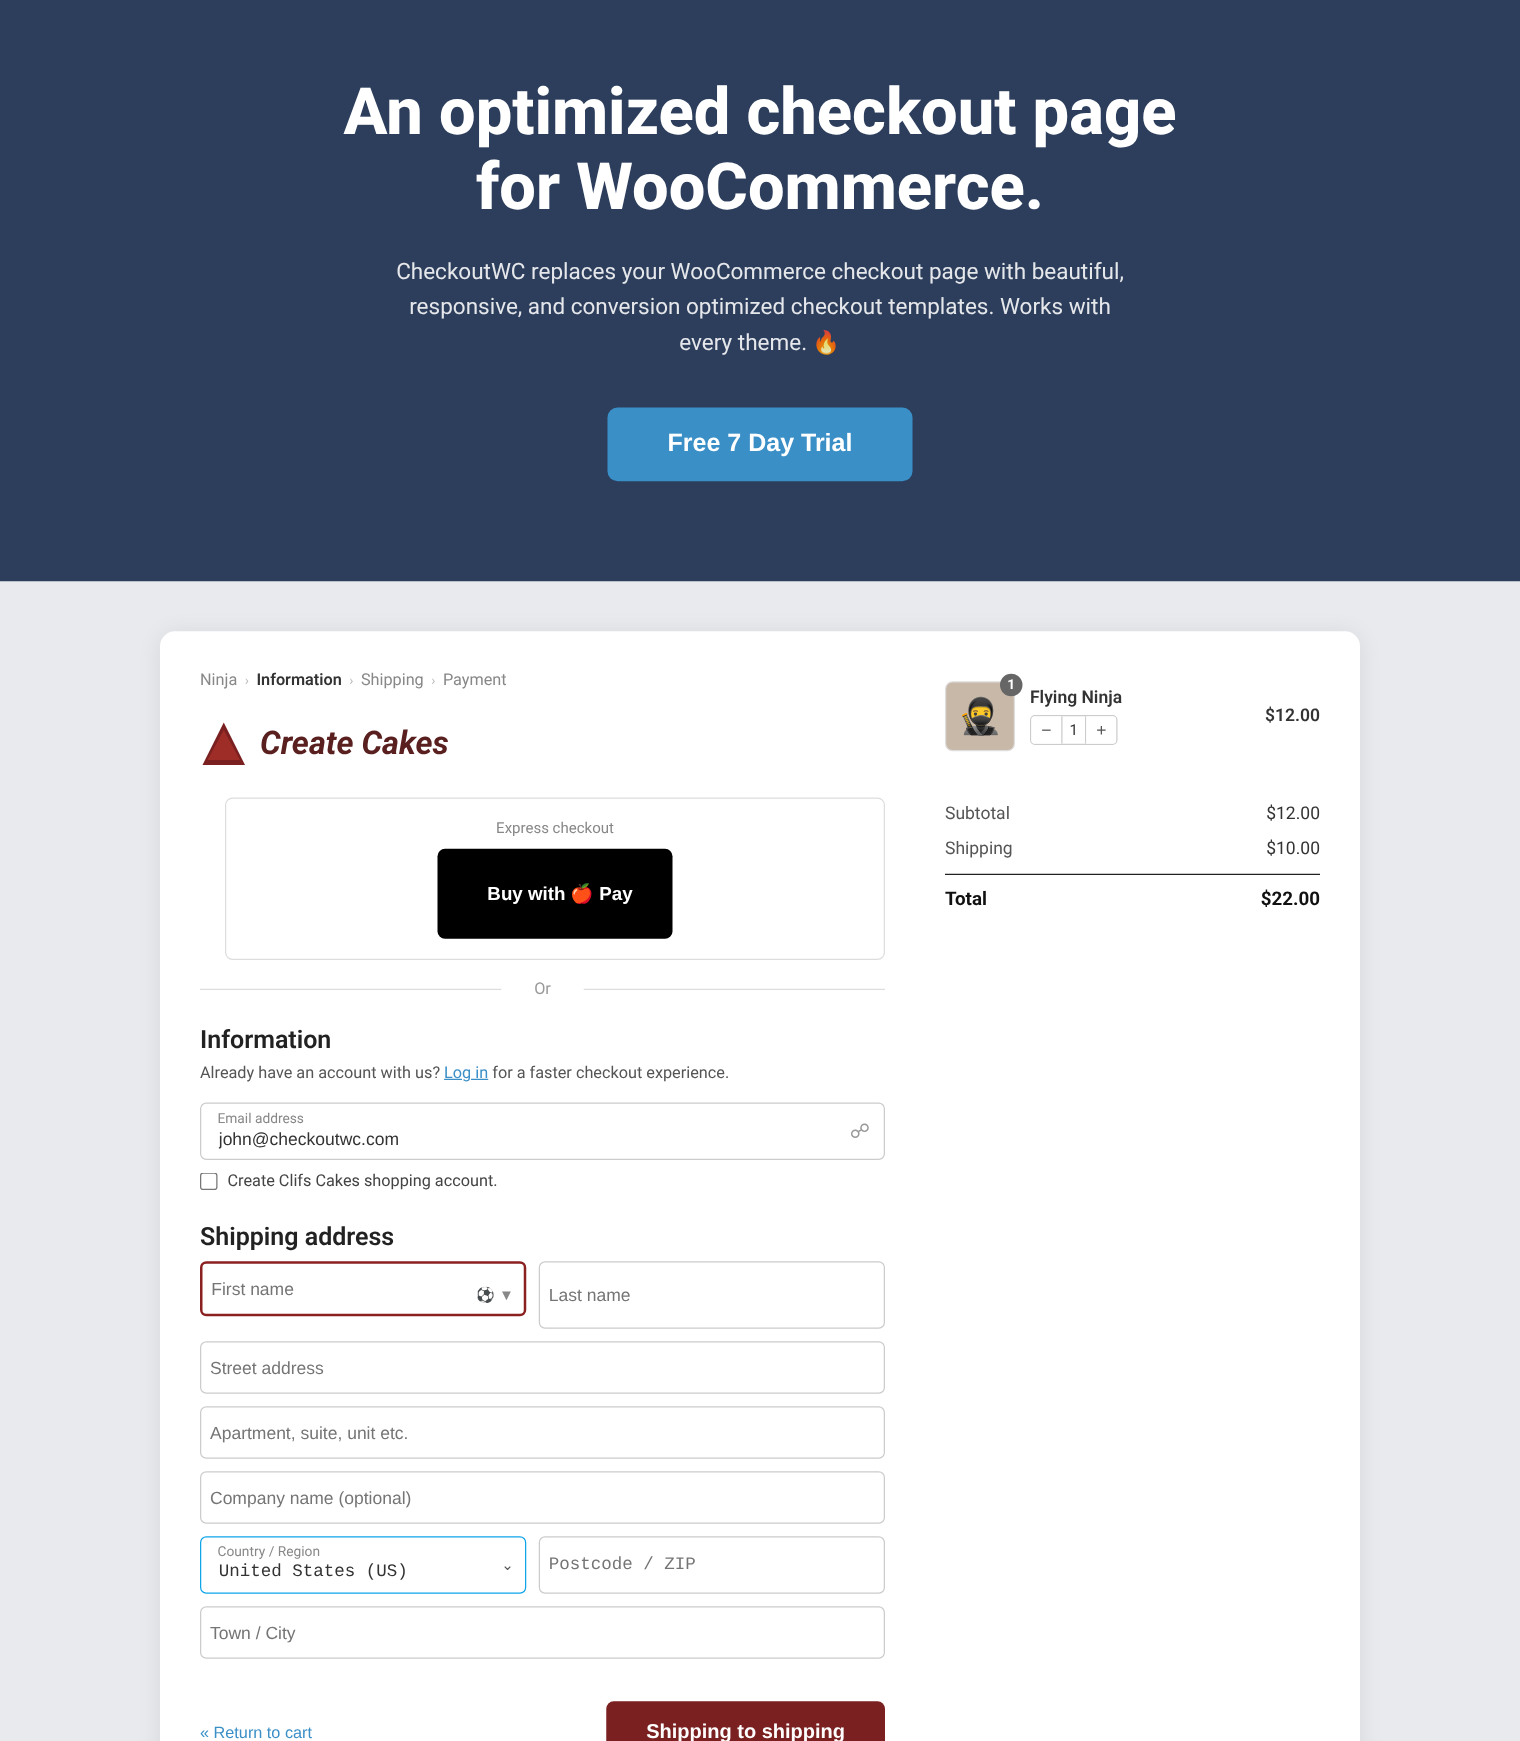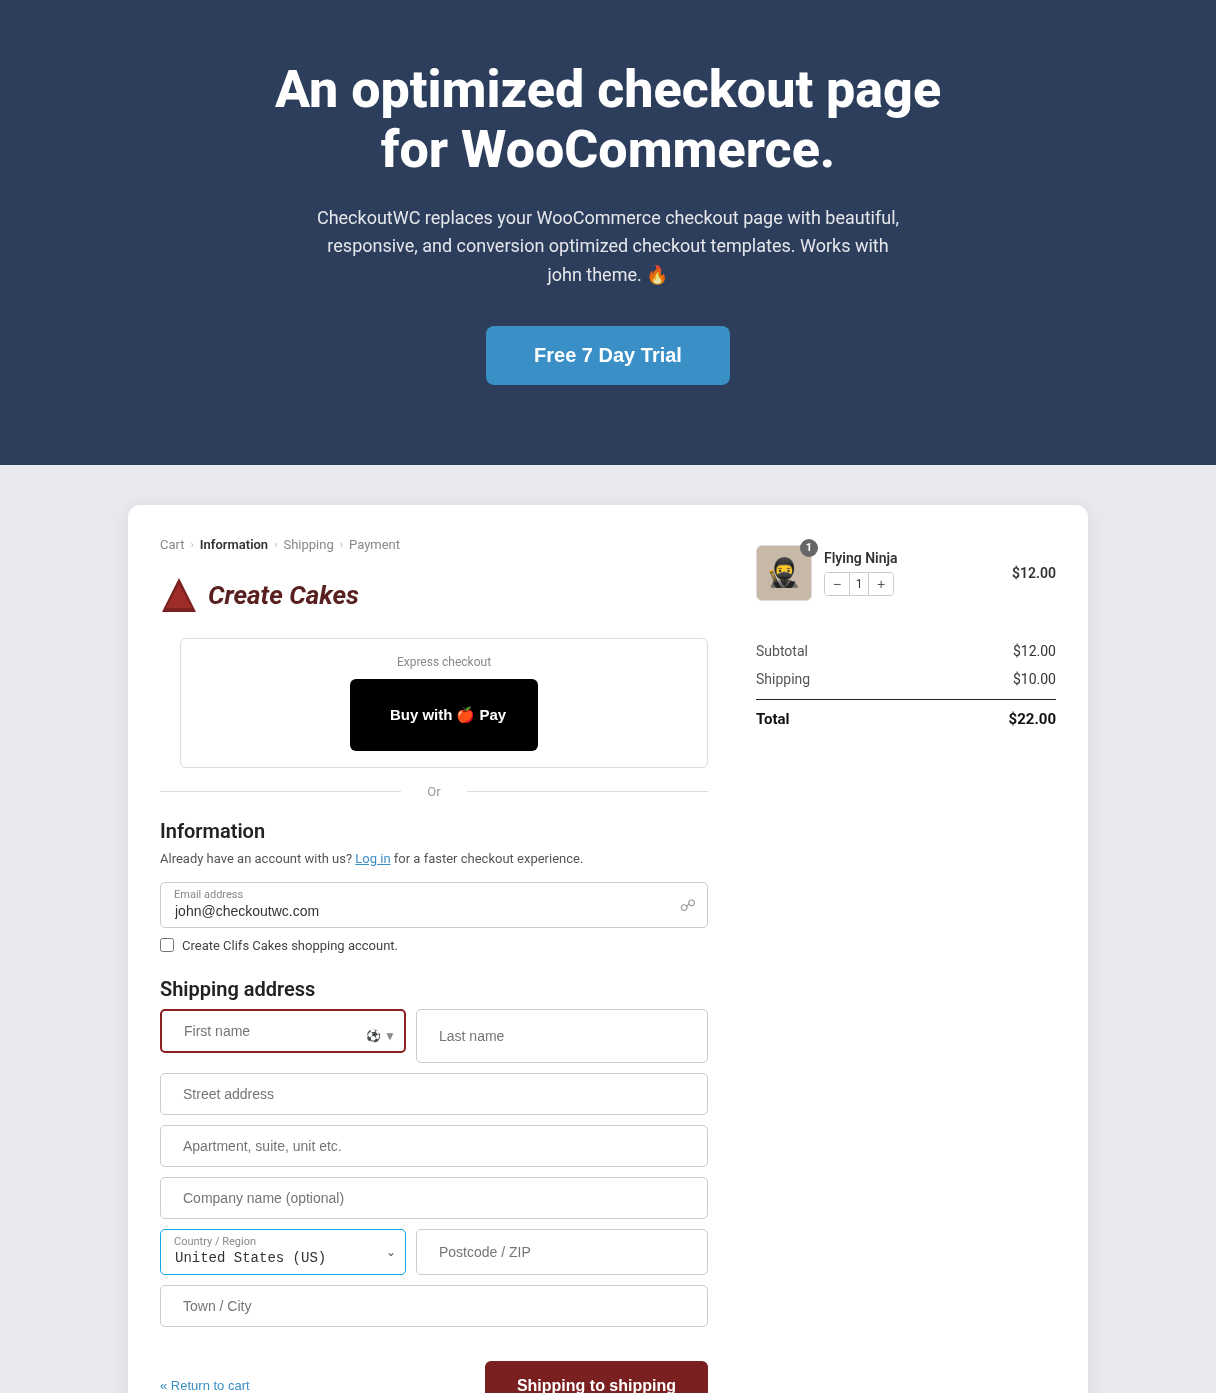--- a/index.html
+++ b/index.html
@@ -160,21 +160,21 @@
       color: #555;
       margin-bottom: 16px;
     }
     .section-subtitle a { color: #3a8fc7; }
 
     
     .form-field {
       width: 100%;
       border: 1px solid #ccc;
       border-radius: 5px;
-      padding: 12px 22px;
+      padding: 12px 7px;
       font-size: 14px;
       color: #333;
       background: white;
       margin-bottom: 10px;
       outline: none;
     }
     .form-field.focused {
       border-color: #8b2020;
       border-width: 2px;
     }
@@ -454,32 +454,32 @@
     .totals-label { color: #555; }
     .totals-value { color: #333; }
     .totals-row.total .totals-label,
     .totals-row.total .totals-value { color: #111; }
   </style>
 </head>
 <body>
 
 <div class="hero">
   <h1 class="hero-title">An optimized checkout page for WooCommerce.</h1>
-  <p class="hero-subtitle">CheckoutWC replaces your WooCommerce checkout page with beautiful, responsive, and conversion optimized checkout templates. Works with john theme. 🔥</p>
+  <p class="hero-subtitle">CheckoutWC replaces your WooCommerce checkout page with beautiful, responsive, and conversion optimized checkout templates. Works with every theme. 🔥</p>
   <button class="hero-btn">Free 7 Day Trial</button>
 </div>
 
 <div class="checkout-wrapper">
   <div class="checkout-card">
 
     <div class="left-col">
 
       
       <nav class="breadcrumb">
-        <span class="breadcrumb-item">Cart</span>
+        <span class="breadcrumb-item">Ninja</span>
         <span class="breadcrumb-sep">›</span>
         <span class="breadcrumb-item active">Information</span>
         <span class="breadcrumb-sep">›</span>
         <span class="breadcrumb-item">Shipping</span>
         <span class="breadcrumb-sep">›</span>
         <span class="breadcrumb-item">Payment</span>
       </nav>
 
       
       <div class="logo-area">
@@ -538,21 +538,21 @@
       <input type="text" class="form-field" placeholder="Company name (optional)" style="">
 
       <div class="row-2">
         <div class="country-wrap">
           <span class="country-label">Country / Region</span>
           <select class="country-field">
             <option>United States (US)</option>
           </select>
           <span class="country-arrow">⌄</span>
         </div>
-        <input type="text" class="form-field" style="margin-bottom: 0px;" placeholder="Postcode / ZIP">
+        <input type="text" class="form-field" style="margin-bottom: 0px; font-family: Liberation Mono, monospace;" placeholder="Postcode / ZIP">
       </div>
 
       <input type="text" class="form-field" placeholder="Town / City" style="">
 
       
       <div class="actions-row">
         <button class="return-link">« Return to cart</button>
         <button class="continue-btn">Shipping to shipping</button>
       </div>
 

